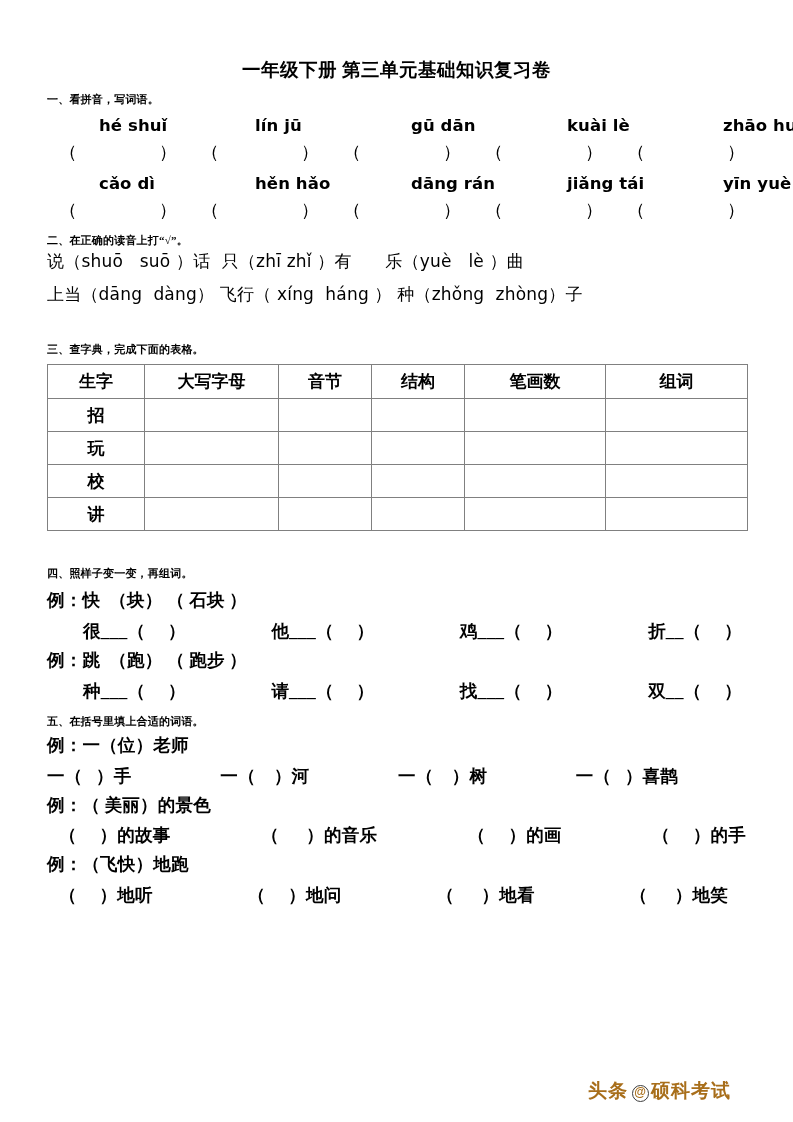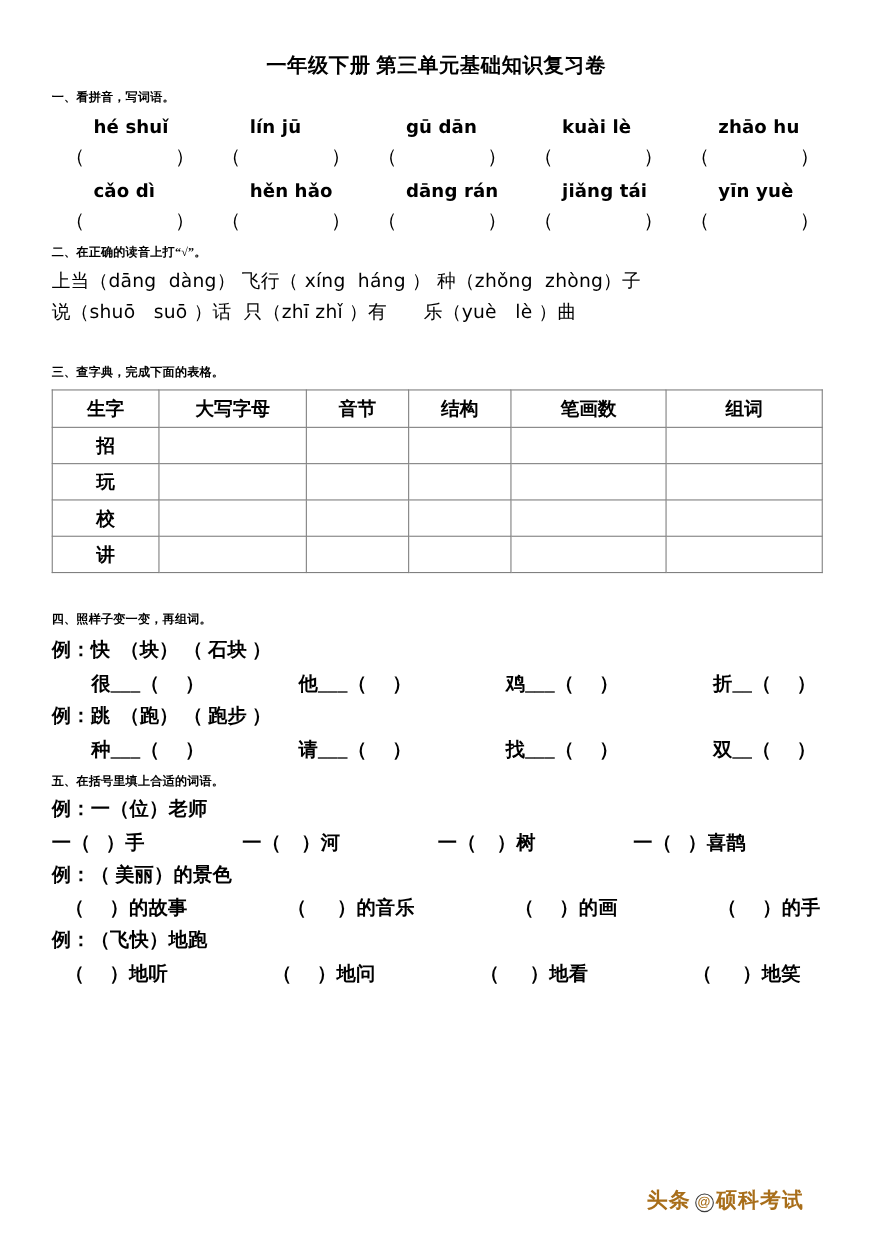--- a/index.html
+++ b/index.html
@@ -14,21 +14,21 @@
     overflow: hidden;
     font-family: "Liberation Serif", "DejaVu Serif", serif;
     color: #000000;
     -webkit-font-smoothing: antialiased;
   }
   .page {
     position: relative;
     width: 793px;
     height: 1122px;
     box-sizing: border-box;
-    padding: 0 47px;
+    padding: 10px 47px;
   }
 
   
   .doc-title {
     text-align: center;
     font-size: 18.5px;
     font-weight: 700;
     letter-spacing: 0.5px;
     margin: 0;
     padding-top: 49px;
@@ -53,20 +53,21 @@
     font-weight: 700;
     font-size: 16.5px;
     padding-left: 38px;
     padding-top: 10px;
     letter-spacing: 0.1px;
   }
   .pinyin-cell {
     width: 142px;
     flex: 0 0 142px;
     white-space: nowrap;
+    margin-left: 14px;
   }
   .paren-row {
     display: flex;
     font-family: "DejaVu Sans", "Liberation Sans", sans-serif;
     font-size: 18px;
     padding-top: 5px;
     padding-left: 0px;
     letter-spacing: 0;
   }
   .paren-cell {
@@ -228,22 +229,22 @@
         <span class="lp">（</span>
         <span class="rp">）</span>
       </span>
     <span class="paren-cell">
         <span class="lp">（</span>
         <span class="rp">）</span>
       </span>
   </div>
 
   <div class="sec-head">二、在正确的读音上打“√”。</div>
+  <div class="pron-line second">说（shuō   suō ）话  只（zhī zhǐ ）有      乐（yuè   lè ）曲</div>
   <div class="pron-line">上当（dāng  dàng） 飞行（ xíng  háng ） 种（zhǒng  zhòng）子</div>
-  <div class="pron-line second">说（shuō   suō ）话  只（zhī zhǐ ）有      乐（yuè   lè ）曲</div>
 
   <div class="spacer-3"></div>
 
   <div class="sec-head">三、查字典，完成下面的表格。</div>
 
   <div class="tbl-wrap">
     <table class="dict-table">
       <colgroup>
         <col class="c1">
           <col class="c2">

